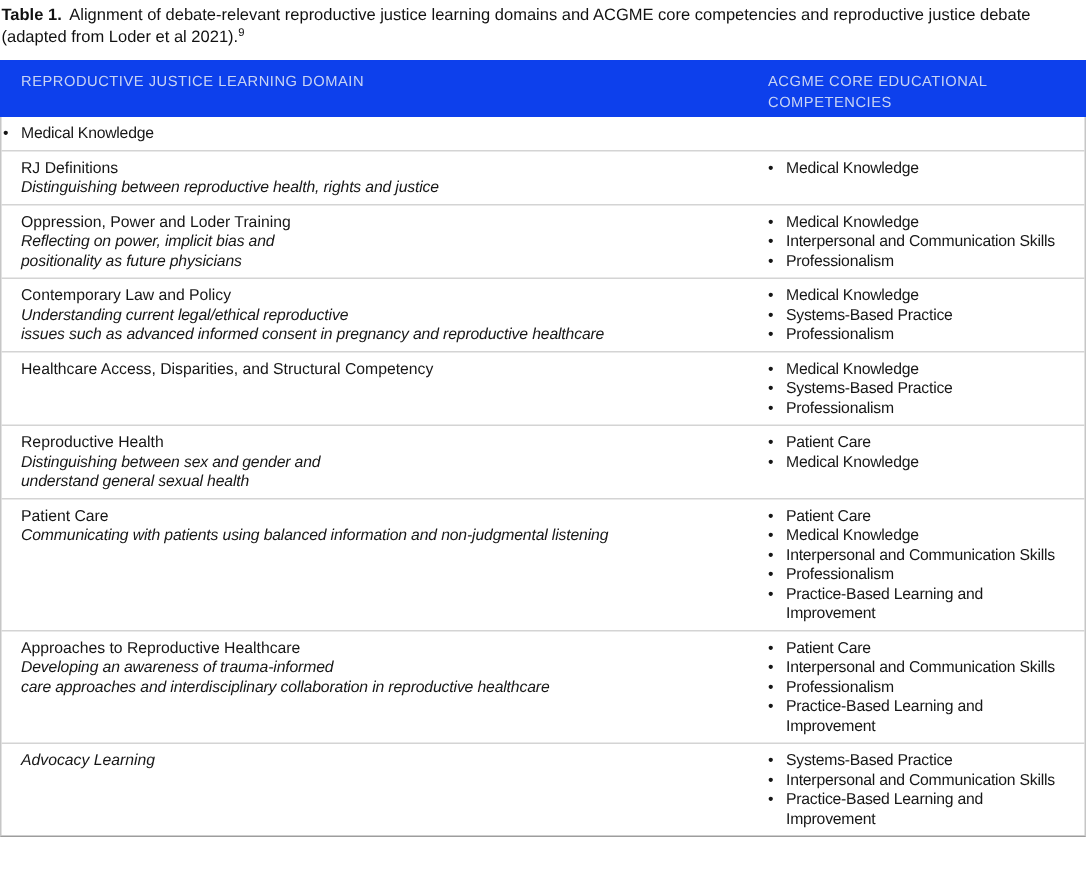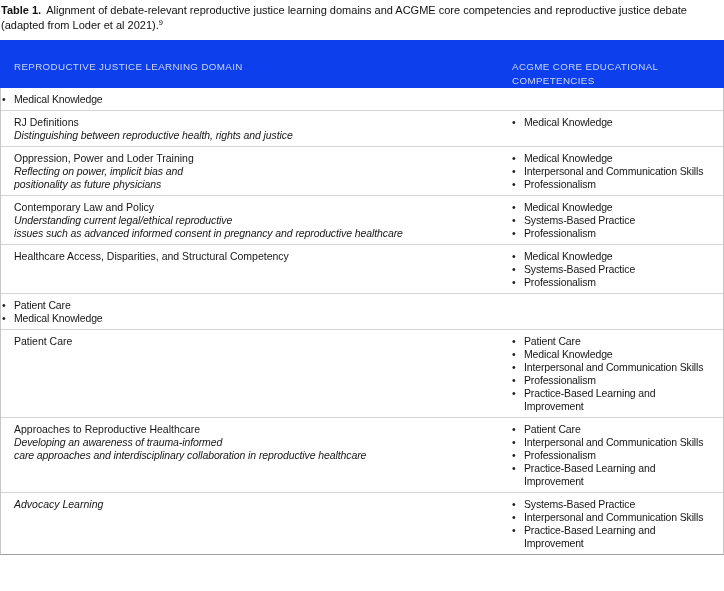--- a/index.html
+++ b/index.html
@@ -25,21 +25,21 @@
     display: flex;
     background: #0d40ec;
     min-height: 38px;
     box-sizing: border-box;
   }
   .th {
     color: #c9d4f4;
     font-size: 9.8px;
     line-height: 14px;
     letter-spacing: 0.35px;
-    padding-top: 20px;
+    padding-top: 8px;
     box-sizing: border-box;
   }
   .th.left { width: 511px; padding-left: 14px; }
   .th.right { flex: 1; white-space: pre-line; padding-left: 1px; }
 
   .tbody {
     border-left: 1px solid #c6c6c6;
     border-right: 1px solid #c6c6c6;
     border-bottom: 1px solid #9d9d9d;
     box-sizing: border-box;
@@ -145,30 +145,36 @@
           </div>
           <div class="cell right">
             <ul class="comp">
               <li>Medical Knowledge</li>
               <li>Systems-Based Practice</li>
               <li>Professionalism</li>
             </ul>
           </div>
         </div>
         <div class="row">
+          <div class="cell left">
+            <div class="row-title">Reproductive Health</div>
+            <div class="desc">Distinguishing between sex and gender and
+understand general sexual health</div>
+          </div>
           <div class="cell right">
             <ul class="comp">
               <li>Patient Care</li>
               <li>Medical Knowledge</li>
             </ul>
           </div>
         </div>
         <div class="row">
           <div class="cell left">
             <div class="row-title">Patient Care</div>
+            <div class="desc">Communicating with patients using balanced information and non-judgmental listening</div>
           </div>
           <div class="cell right">
             <ul class="comp">
               <li>Patient Care</li>
               <li>Medical Knowledge</li>
               <li>Interpersonal and Communication Skills</li>
               <li>Professionalism</li>
               <li>Practice-Based Learning and Improvement</li>
             </ul>
           </div>

